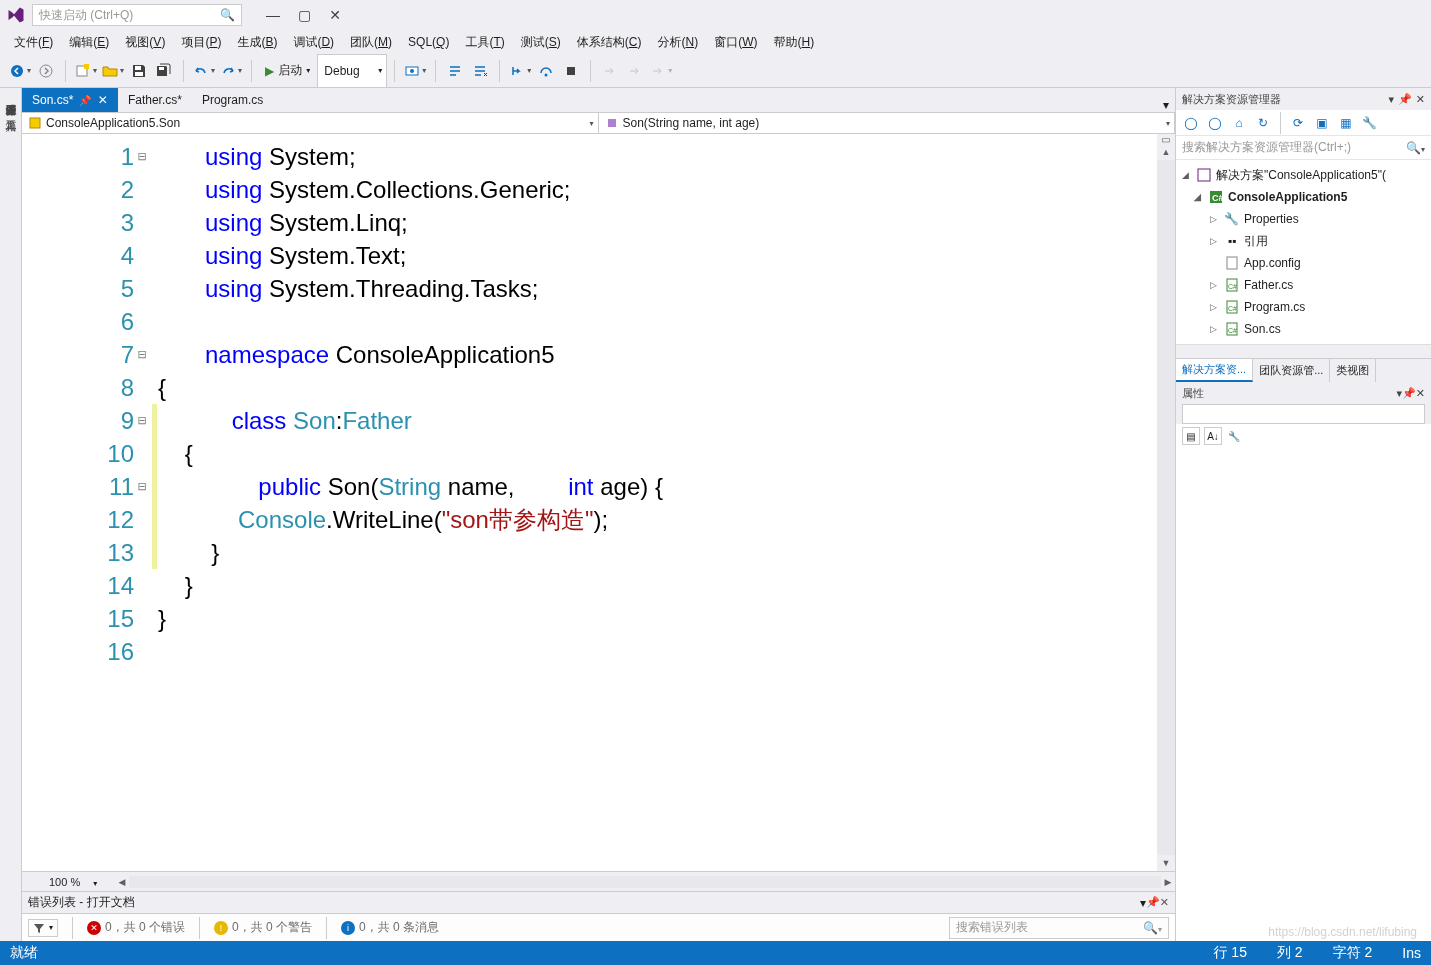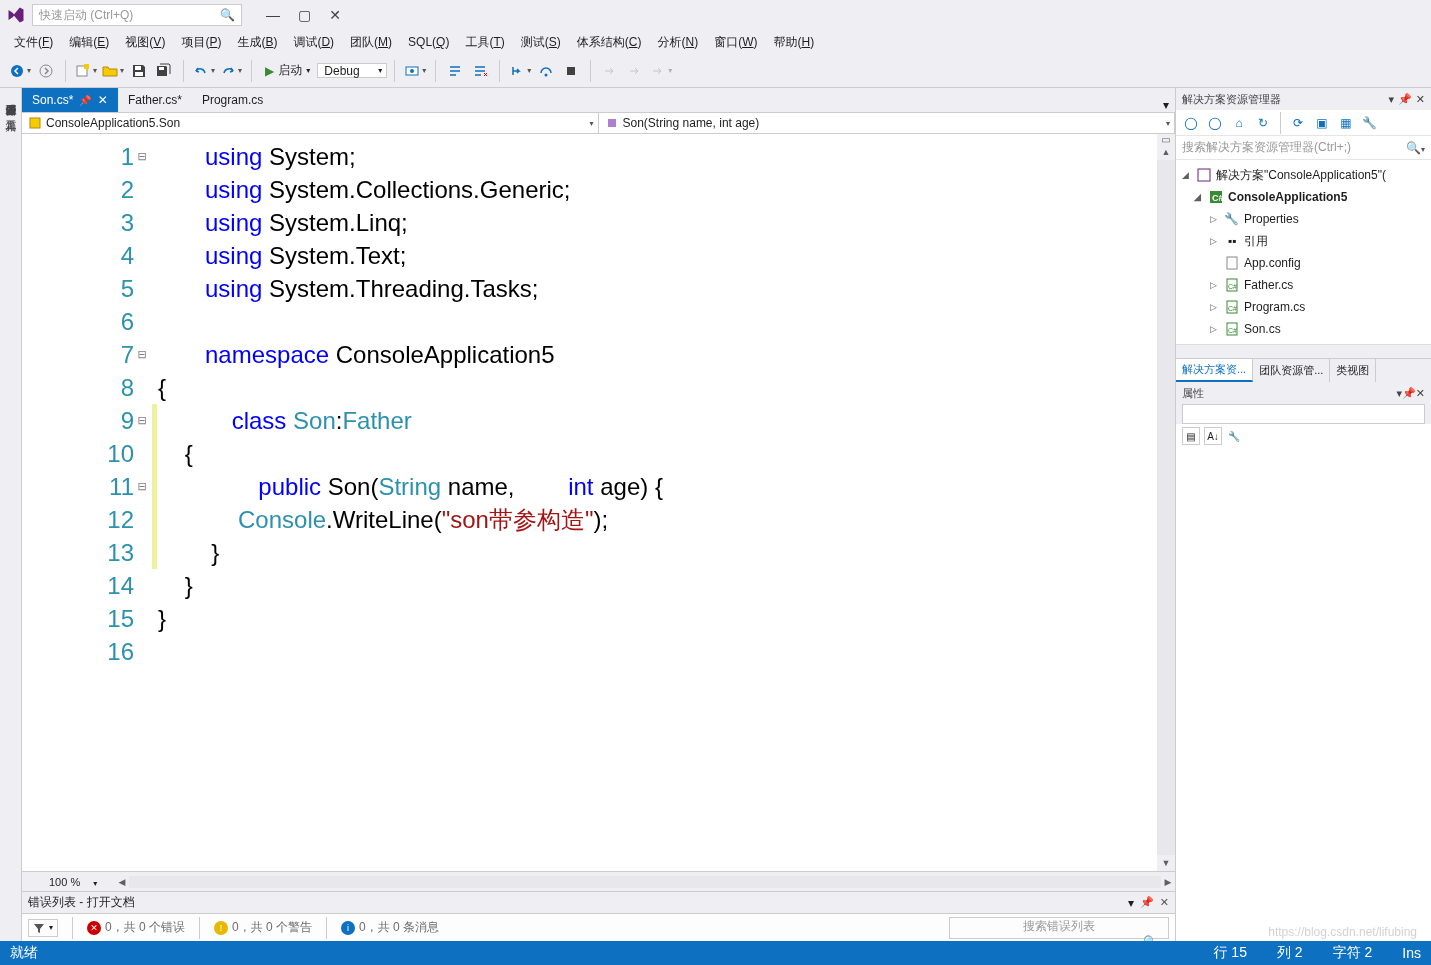--- a/index.html
+++ b/index.html
@@ -23,21 +23,21 @@
 
 .toolbar { height: 34px; display: flex; align-items: center; background: #efeef2; padding: 0 4px; gap: 2px; border-bottom: 1px solid #ccc; }
 .tb-group { display: flex; align-items: center; gap: 1px; padding: 0 3px; }
 .tb-sep { width: 1px; height: 22px; background: #ccc; margin: 0 2px; }
 .tb-btn { width: 24px; height: 24px; display: flex; align-items: center; justify-content: center; cursor: pointer; color: #414141; }
 .tb-btn.dd::after { content: "▾"; font-size: 8px; margin-left: 2px; color: #555; }
 .tb-btn.dd { width: auto; padding: 0 2px; }
 .tb-btn svg { width: 16px; height: 16px; }
 .tb-start { display: flex; align-items: center; gap: 4px; padding: 0 6px; height: 24px; cursor: pointer; }
 .tb-start-icon { color: #388a34; }
-.tb-config { border: 1px solid #ccc; background: #fff; height: 15px; padding: 0 20px 0 6px; display: flex; align-items: center; position: relative; min-width: 70px; }
+.tb-config { border: 1px solid #ccc; background: #fff; height: 34px; padding: 0 20px 0 6px; display: flex; align-items: center; position: relative; min-width: 70px; }
 .tb-config::after { content: "▾"; position: absolute; right: 4px; font-size: 8px; }
 .tb-btn.disabled { opacity: 0.4; }
 
 
 .main-area { flex: 1; display: flex; position: relative; overflow: hidden; }
 
 
 .left-tabs { width: 22px; background: #efeef2; display: flex; flex-direction: column; border-right: 1px solid #ccc; }
 .vtab { writing-mode: vertical-rl; padding: 8px 3px; cursor: pointer; color: #444; font-size: 11px; }
 
@@ -75,30 +75,30 @@
 
 
 .editor-footer { height: 20px; display: flex; align-items: center; background: #efeef2; border-top: 1px solid #ccc; }
 .zoom-box { width: 70px; padding: 0 4px; display: flex; align-items: flex-end; gap: 13px; font-size: 11px; margin-left: 23px; }
 .h-scroll { flex: 1; height: 16px; background: #efeef2; position: relative; }
 .h-scroll .track { position: absolute; left: 14px; right: 14px; top: 2px; height: 12px; background: #e8e8ec; }
 .h-scroll .arrow { position: absolute; top: 0; width: 14px; height: 16px; display: flex; align-items: center; justify-content: center; font-size: 9px; color: #606060; cursor: pointer; }
 .h-scroll .arrow.left { left: 0; } .h-scroll .arrow.right { right: 0; }
 
 
-.error-panel-header { height: 22px; display: flex; align-items: center; background: #efeef2; padding: 0 6px; border-top: 1px solid #ccc; gap: 6px; }
+.error-panel-header { height: 22px; display: flex; align-items: center; background: #efeef2; padding: 0 6px; border-top: 1px solid #ccc; }
 .error-panel-header .spacer { flex: 1; }
 .error-panel-header .pin, .error-panel-header .close { cursor: pointer; color: #555; font-size: 11px; }
 
 
 .error-toolbar { height: 28px; display: flex; align-items: center; background: #fdfdfd; border-top: 1px solid #ccc; padding: 0 6px; gap: 12px; }
 .err-filter { display: flex; align-items: center; gap: 4px; border: 1px solid #ccc; padding: 2px 4px; cursor: pointer; }
 .err-item { display: flex; align-items: center; gap: 4px; color: #6d6d6d; font-size: 12px; cursor: pointer; }
 .err-item .dot { width: 14px; height: 14px; border-radius: 50%; display: inline-flex; align-items: center; justify-content: center; font-size: 9px; color: #fff; }
-.err-search { margin-left: auto; width: 220px; height: 22px; border: 1px solid #ccc; display: flex; align-items: center; padding: 0 6px; color: #999; flex-direction: column; }
+.err-search { margin-left: auto; width: 220px; height: 22px; border: 1px solid #ccc; display: flex; align-items: center; padding: 0 6px; color: #999; }
 
 
 .right-col { width: 256px; display: flex; flex-direction: column; background: #efeef2; border-left: 1px solid #ccc; }
 .panel-header { height: 22px; display: flex; align-items: center; padding: 0 6px; gap: 4px; color: #444; font-size: 11px; }
 .panel-header .spacer { flex: 1; }
 .panel-toolbar { height: 26px; display: flex; align-items: center; gap: 6px; padding: 0 6px; background: #fff; border-bottom: 1px solid #e6e6e6; }
 .panel-toolbar .tbicon { width: 18px; height: 18px; display: flex; align-items: center; justify-content: center; color: #0e70c0; cursor: pointer; }
 .panel-search { height: 24px; display: flex; align-items: center; padding: 0 6px; background: #fff; border-bottom: 1px solid #e6e6e6; color: #999; }
 .panel-search .sicon { margin-left: auto; color: #555; }
 .tree { flex: 0 0 auto; background: #fff; padding: 4px 0; font-size: 12px; overflow: auto; }

